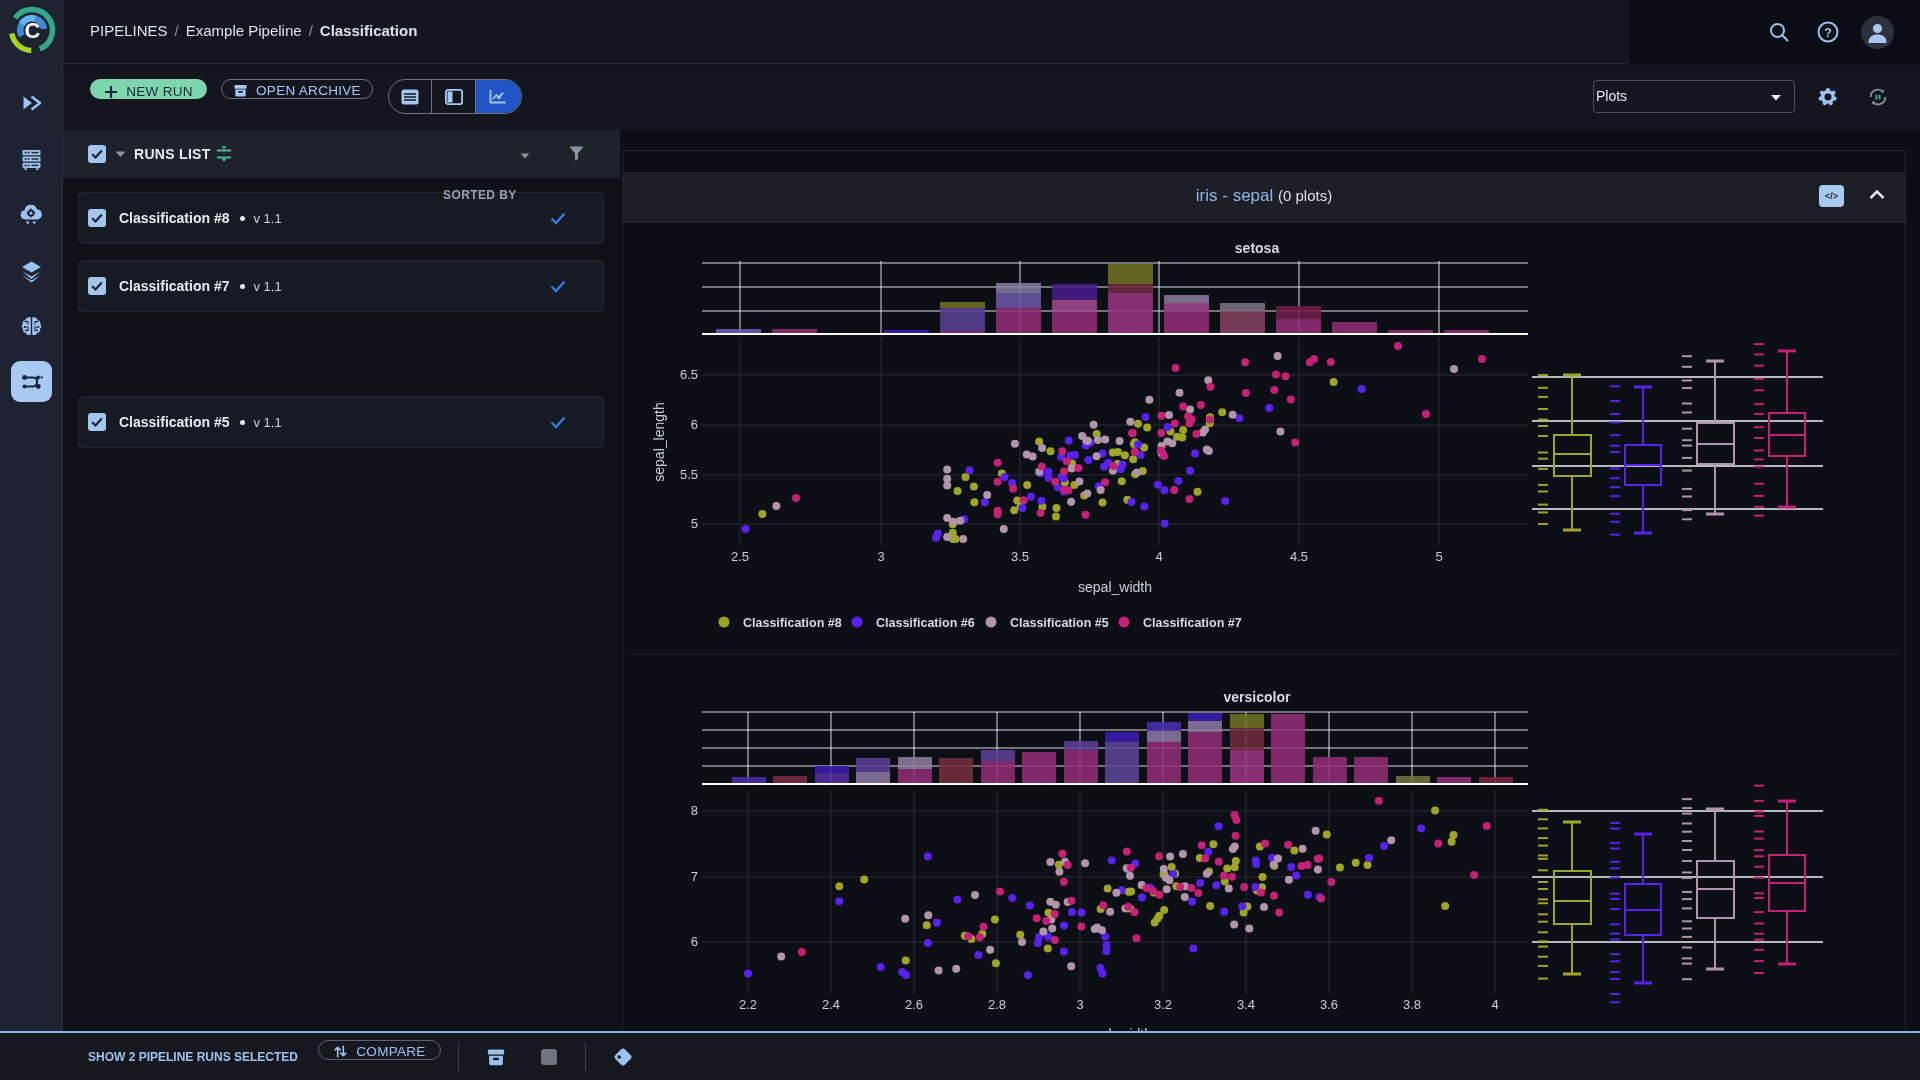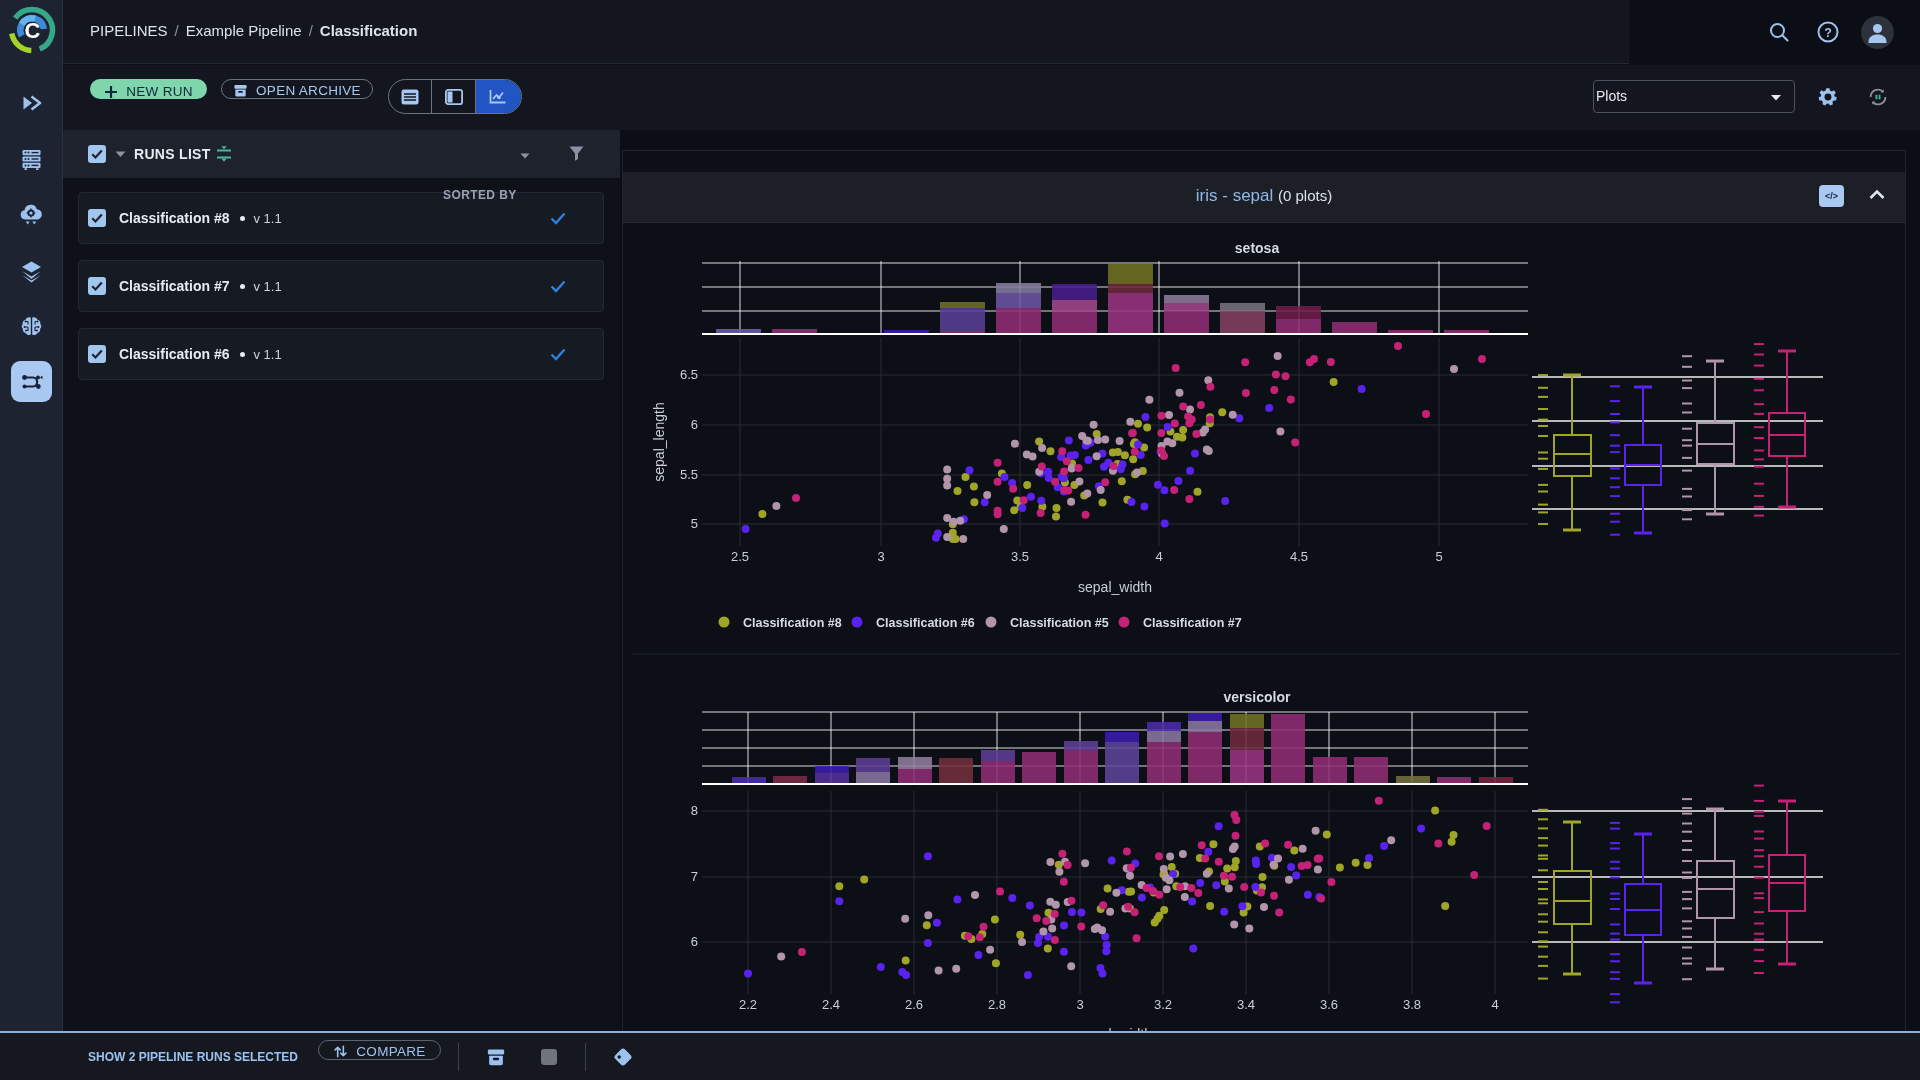--- a/index.html
+++ b/index.html
@@ -227,27 +227,27 @@
   <div class="cbx" style="left:9px; top:16px;">
         <svg width="16" height="16" viewBox="0 0 16 16">
           <path d="M3.2 8.2 L6.5 11.5 L12.8 4.5" stroke="#1a2433" stroke-width="2.2" fill="none"></path>
         </svg>
       </div>
   <div class="cardtxt">Classification #7<span class="dot"></span><span class="cardver">v 1.1</span></div>
   <svg class="bluecheck" width="18" height="18" viewBox="0 0 18 18">
         <path d="M2.5 9.5 L7 14 L15.5 4.5" stroke="#2f80e0" stroke-width="2.4" fill="none"></path>
       </svg>
 </div>
-<div class="card" style="top:198px;">
+<div class="card" style="top:266px;">
   <div class="cbx" style="left:9px; top:16px;">
         <svg width="16" height="16" viewBox="0 0 16 16">
           <path d="M3.2 8.2 L6.5 11.5 L12.8 4.5" stroke="#1a2433" stroke-width="2.2" fill="none"></path>
         </svg>
       </div>
-  <div class="cardtxt">Classification #6<span class="dot"></span><span class="cardver">v 1.1</span></div>
+  <div class="cardtxt">Classification #5<span class="dot"></span><span class="cardver">v 1.1</span></div>
   <svg class="bluecheck" width="18" height="18" viewBox="0 0 18 18">
         <path d="M2.5 9.5 L7 14 L15.5 4.5" stroke="#2f80e0" stroke-width="2.4" fill="none"></path>
       </svg>
 </div>
   </div>
 <div id="runshead" class="abs">
   <div class="cbx" style="left:25px; top:15px;">
       <svg width="16" height="16" viewBox="0 0 16 16">
         <path d="M3.2 8.2 L6.5 11.5 L12.8 4.5" stroke="#1a2433" stroke-width="2.2" fill="none"></path>
       </svg>

